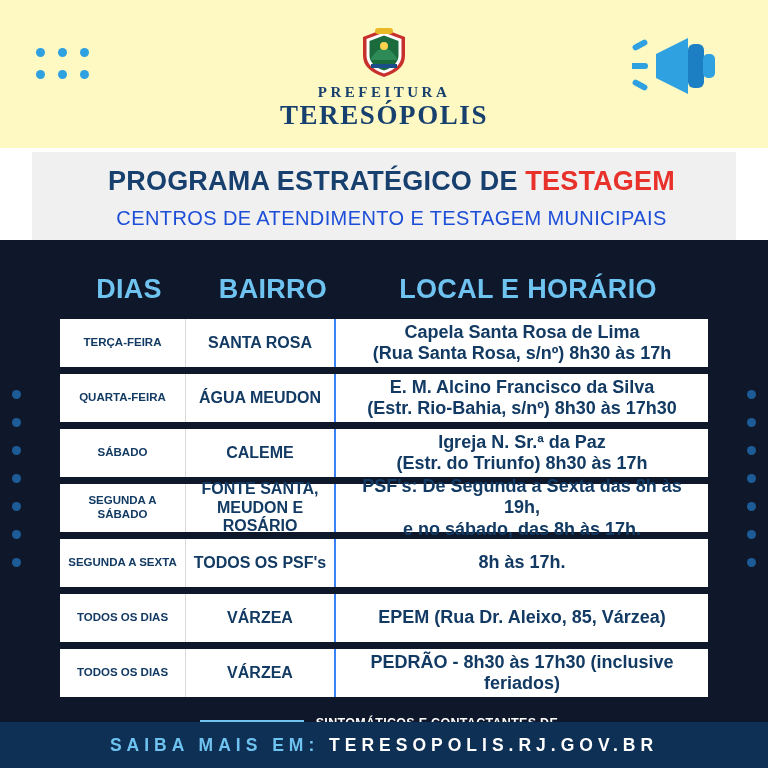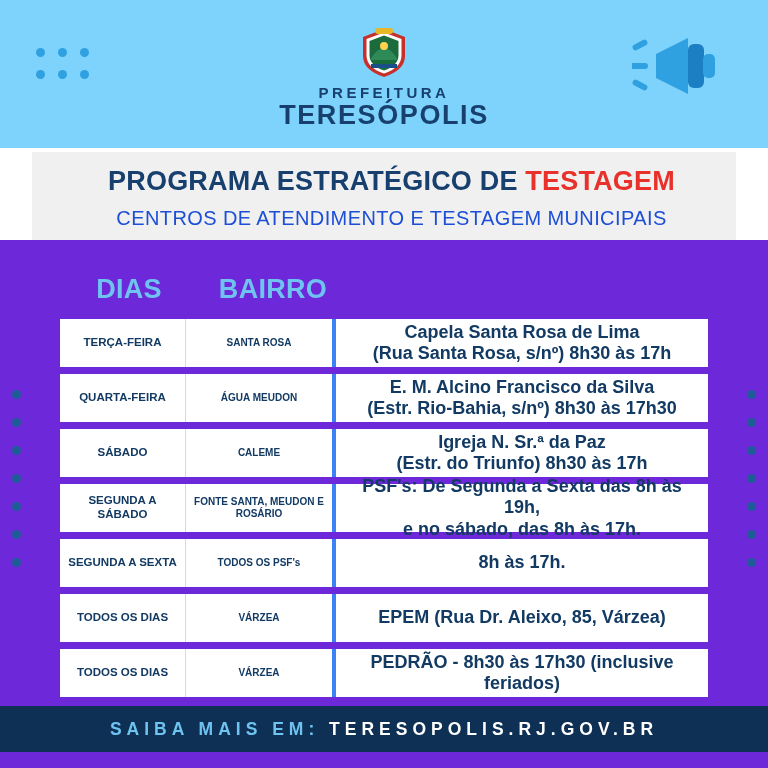--- a/index.html
+++ b/index.html
@@ -8,21 +8,22 @@
     font-family: "Liberation Sans", sans-serif;
     background: #ffffff;
     overflow: hidden;
   }
   .page { position: relative; width: 768px; height: 768px; background: #fff; }
 
   
   .header {
     position: relative;
     height: 148px;
-    background: #7dd3fc;
+    background: #fef9c3;
+    font-family: Liberation Serif, serif;
   }
   .dots-left {
     position: absolute; left: 36px; top: 48px;
     display: grid; grid-template-columns: repeat(3, 22px);
     grid-template-rows: repeat(2, 22px);
     gap: 0;
   }
   .dots-left span {
     width: 9px; height: 9px; border-radius: 50%;
     background: #2fa0e0; display: block;
@@ -56,21 +57,21 @@
   }
   .title-main .hl { color: #e8312a; }
   .title-sub {
     font-size: 20px; font-weight: 400; color: #1d4ed8;
     letter-spacing: 0.4px; margin-top: 10px;
   }
 
   
   .body-dark {
     position: absolute; left: 0; right: 0; top: 240px; bottom: 0;
-    background: #6d28d9;
+    background: #0f172a;
   }
   .side-dots { position: absolute; top: 150px; display: flex; flex-direction: column; gap: 19px; }
   .side-dots.left { left: 12px; }
   .side-dots.right { right: 12px; }
   .side-dots span { width: 9px; height: 9px; border-radius: 50%; background: #1d5c96; display: block; }
 
   .col-heads {
     display: flex; margin: 34px 60px 0 60px; align-items: baseline;
   }
   .col-heads div {
@@ -86,41 +87,41 @@
     display: flex; align-items: stretch;
     background: #ffffff; margin-bottom: 7px;
     height: 48px;
   }
   .cell {
     display: flex; align-items: center; justify-content: center;
     text-align: center; color: #123a63; font-weight: 700;
     padding: 2px 4px; line-height: 1.18;
   }
   .cell.day { width: 126px; font-size: 11.5px; border-right: 1px solid #d9d9d9; }
-  .cell.hood { width: 150px; font-size: 10px; border-right: 4px solid #3b82f6; }
+  .cell.hood { width: 150px; font-size: 16px; border-right: 2px solid #3b82f6; }
   .cell.place { flex: 1; font-size: 18px; font-weight: 700; padding: 0 8px; }
   .cell.place .l2 { display: block; }
 
   
   .public-note {
     display: flex; align-items: center; justify-content: center;
     margin-top: 18px; gap: 12px;
   }
   .public-badge {
     background: #6fc3f0; color: #123a63; font-weight: 800;
     font-size: 13px; letter-spacing: 1.6px; padding: 5px 14px 4px 14px;
   }
   .public-text {
     color: #ffffff; font-size: 12.5px; font-weight: 700; line-height: 1.35;
     letter-spacing: 0.3px; text-align: left;
   }
 
   
   .footer {
-    position: absolute; left: 0; right: 0; bottom: 16px; height: 46px;
+    position: absolute; left: 0; right: 0; bottom: 0; height: 46px;
     background: #0e3054;
     display: flex; align-items: center; justify-content: center;
   }
   .footer-text {
     color: #6fc3f0; font-size: 17.5px; font-weight: 800; letter-spacing: 5px;
   }
   .footer-text .dom { color: #ffffff; }
 </style>
 </head>
 <body>
@@ -188,20 +189,21 @@
         <span></span>
         <span></span>
         <span></span>
         <span></span>
         <span></span>
     </div>
 
     <div class="col-heads">
       <div class="c1">DIAS</div>
       <div class="c2">BAIRRO</div>
+      <div class="c3">LOCAL E HORÁRIO</div>
     </div>
 
     <div class="table">
 
       <div class="row">
         <div class="cell day">TERÇA-FEIRA</div>
         <div class="cell hood">SANTA ROSA</div>
         <div class="cell place">
           <div>
             <span class="l2">Capela Santa Rosa de Lima</span>

